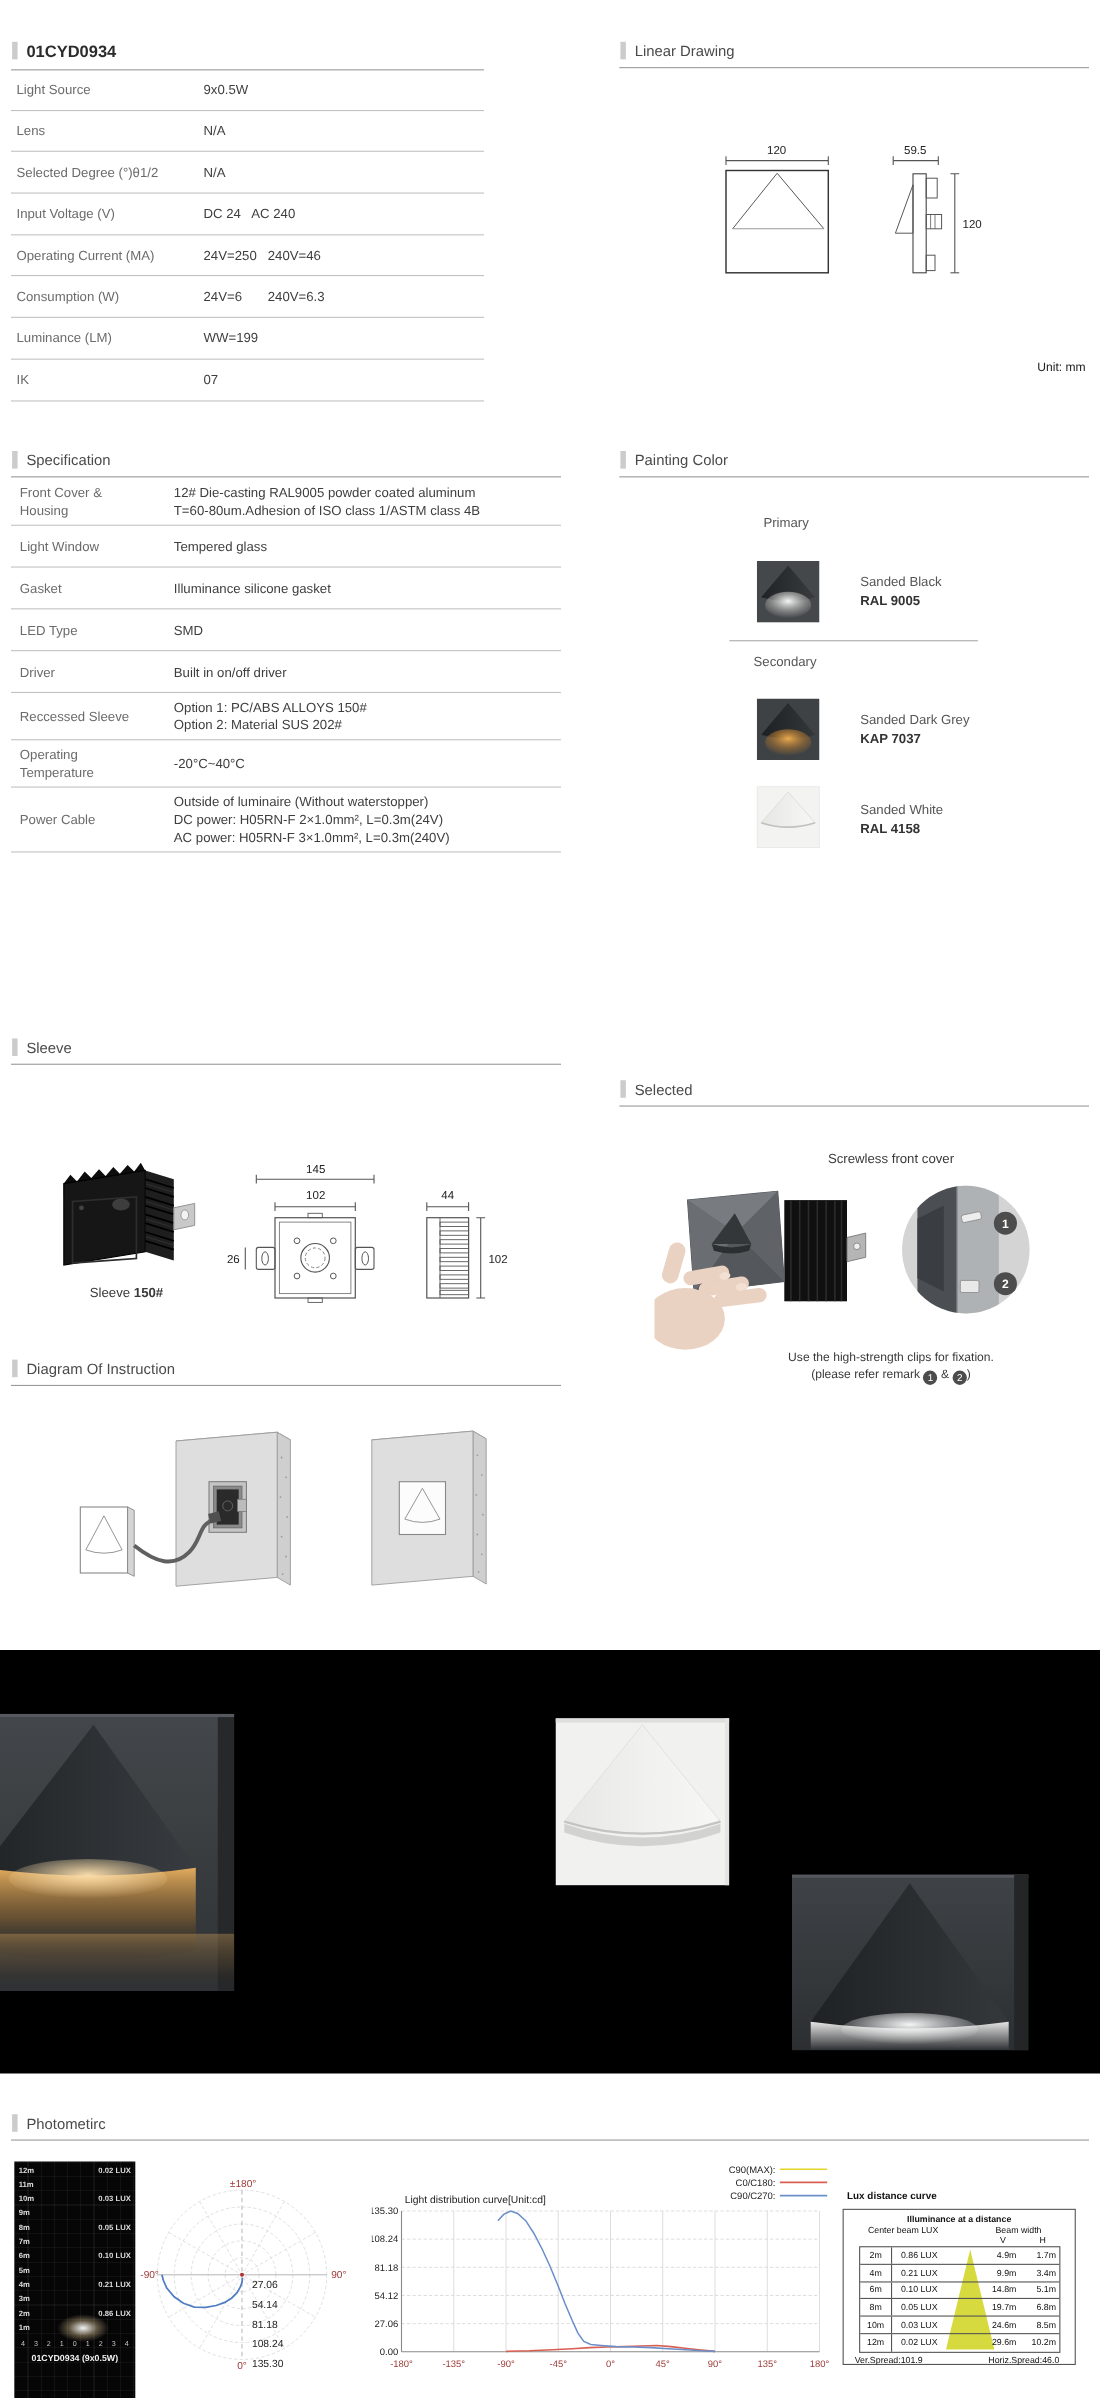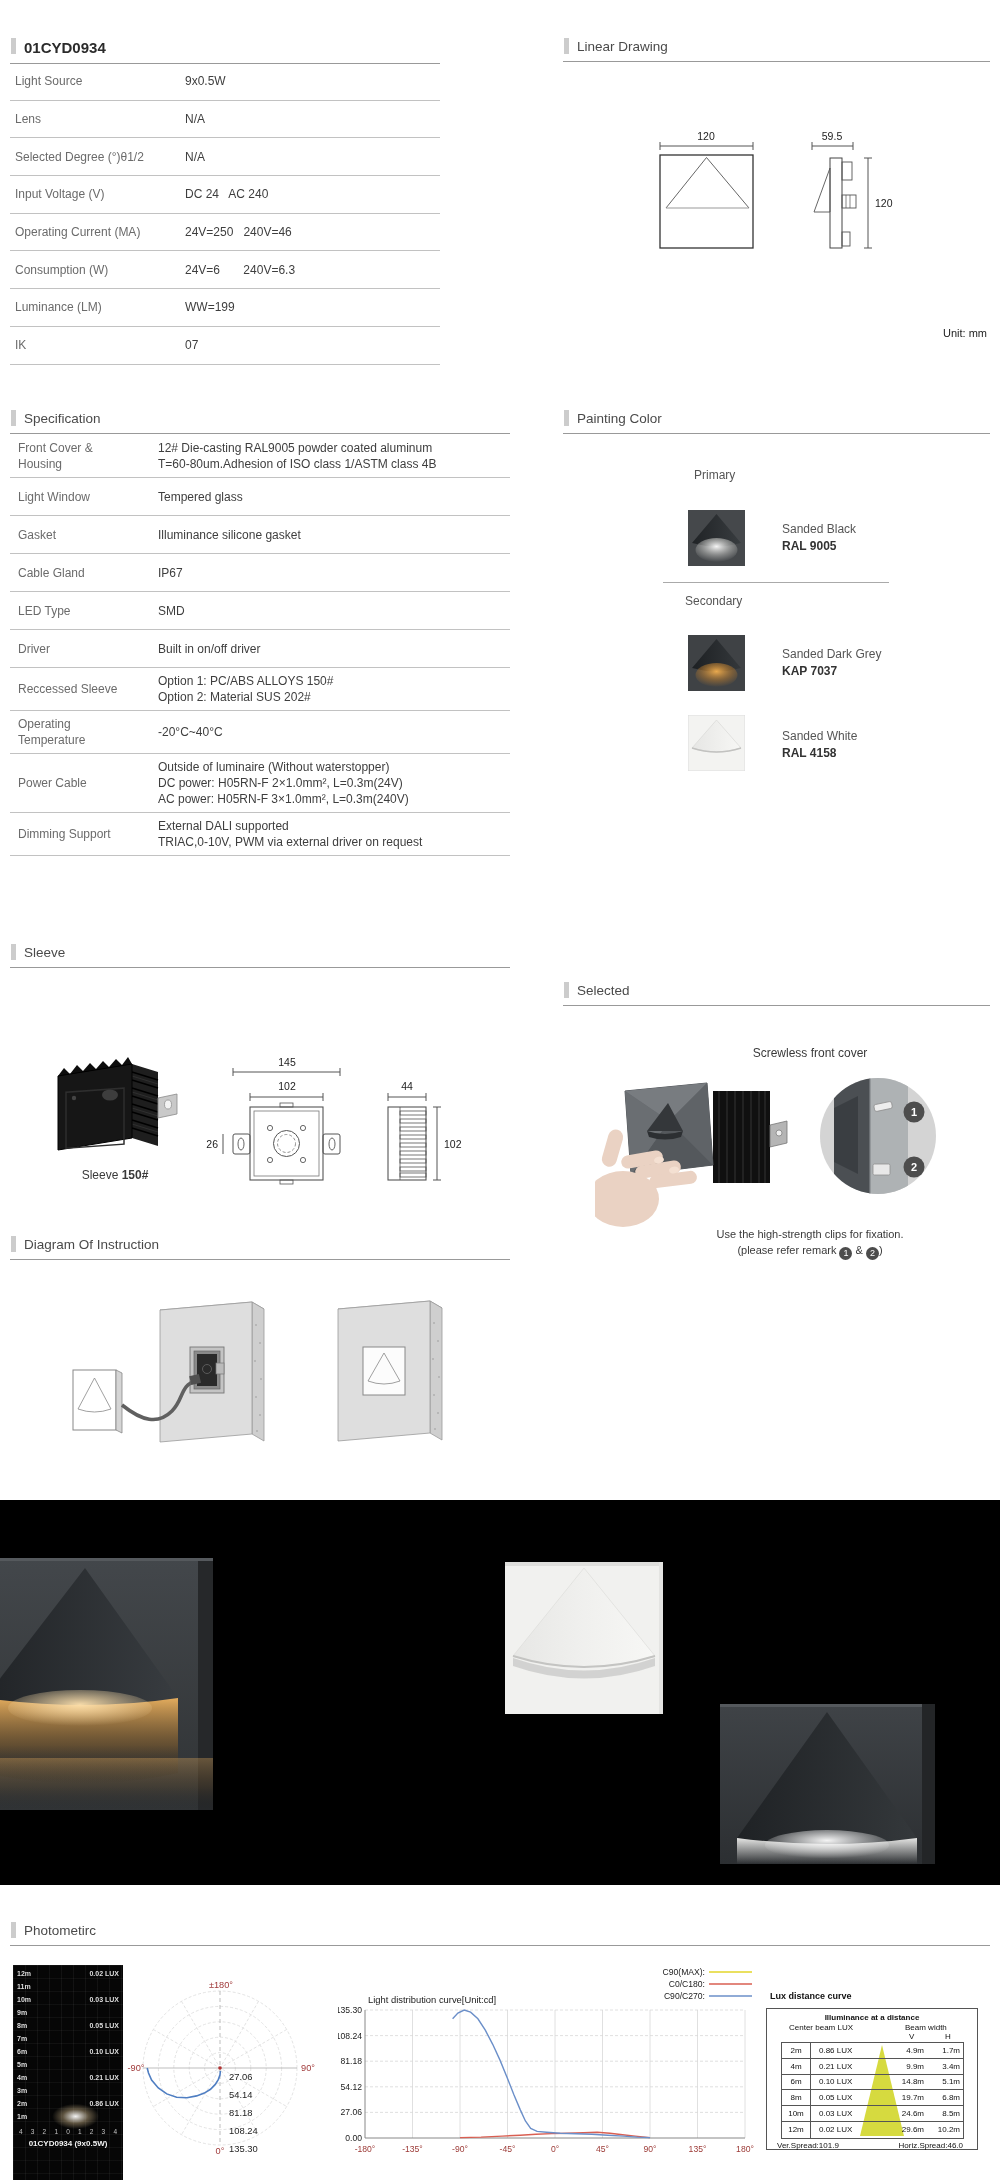--- a/index.html
+++ b/index.html
@@ -129,24 +129,20 @@
       </div>
     <div class="srow">
         <span class="slabel">Light Window</span>
         <span class="sval">Tempered glass</span>
       </div>
     <div class="srow">
         <span class="slabel">Gasket</span>
         <span class="sval">Illuminance silicone gasket</span>
       </div>
     <div class="srow">
-        <span class="slabel">Cable Gland</span>
-        <span class="sval">IP67</span>
-      </div>
-    <div class="srow">
         <span class="slabel">LED Type</span>
         <span class="sval">SMD</span>
       </div>
     <div class="srow">
         <span class="slabel">Driver</span>
         <span class="sval">Built in on/off driver</span>
       </div>
     <div class="srow">
         <span class="slabel">Reccessed Sleeve</span>
         <span class="sval">Option 1: PC/ABS ALLOYS 150#
@@ -155,25 +151,20 @@
     <div class="srow">
         <span class="slabel">Operating
 Temperature</span>
         <span class="sval">-20°C~40°C</span>
       </div>
     <div class="srow">
         <span class="slabel">Power Cable</span>
         <span class="sval">Outside of luminaire (Without waterstopper)
 DC power: H05RN-F 2×1.0mm², L=0.3m(24V)
 AC power: H05RN-F 3×1.0mm², L=0.3m(240V)</span>
-      </div>
-    <div class="srow">
-        <span class="slabel">Dimming Support</span>
-        <span class="sval">External DALI supported
-TRIAC,0-10V, PWM via external driver on request</span>
       </div>
   </div>
 
   <div class="sec-h" style="left:563px;top:408px;width:427px;">Painting Color</div>
   <div class="abs" style="left:563px;top:436px;width:427px;height:400px;">
     <div class="ptxt" style="left:131px;top:32px;">Primary</div>
 
     <svg class="abs" style="left:125px;top:74px;" width="57" height="56">
       <defs>
         <linearGradient id="coneD1" x1="0" y1="0" x2="1" y2="0">

